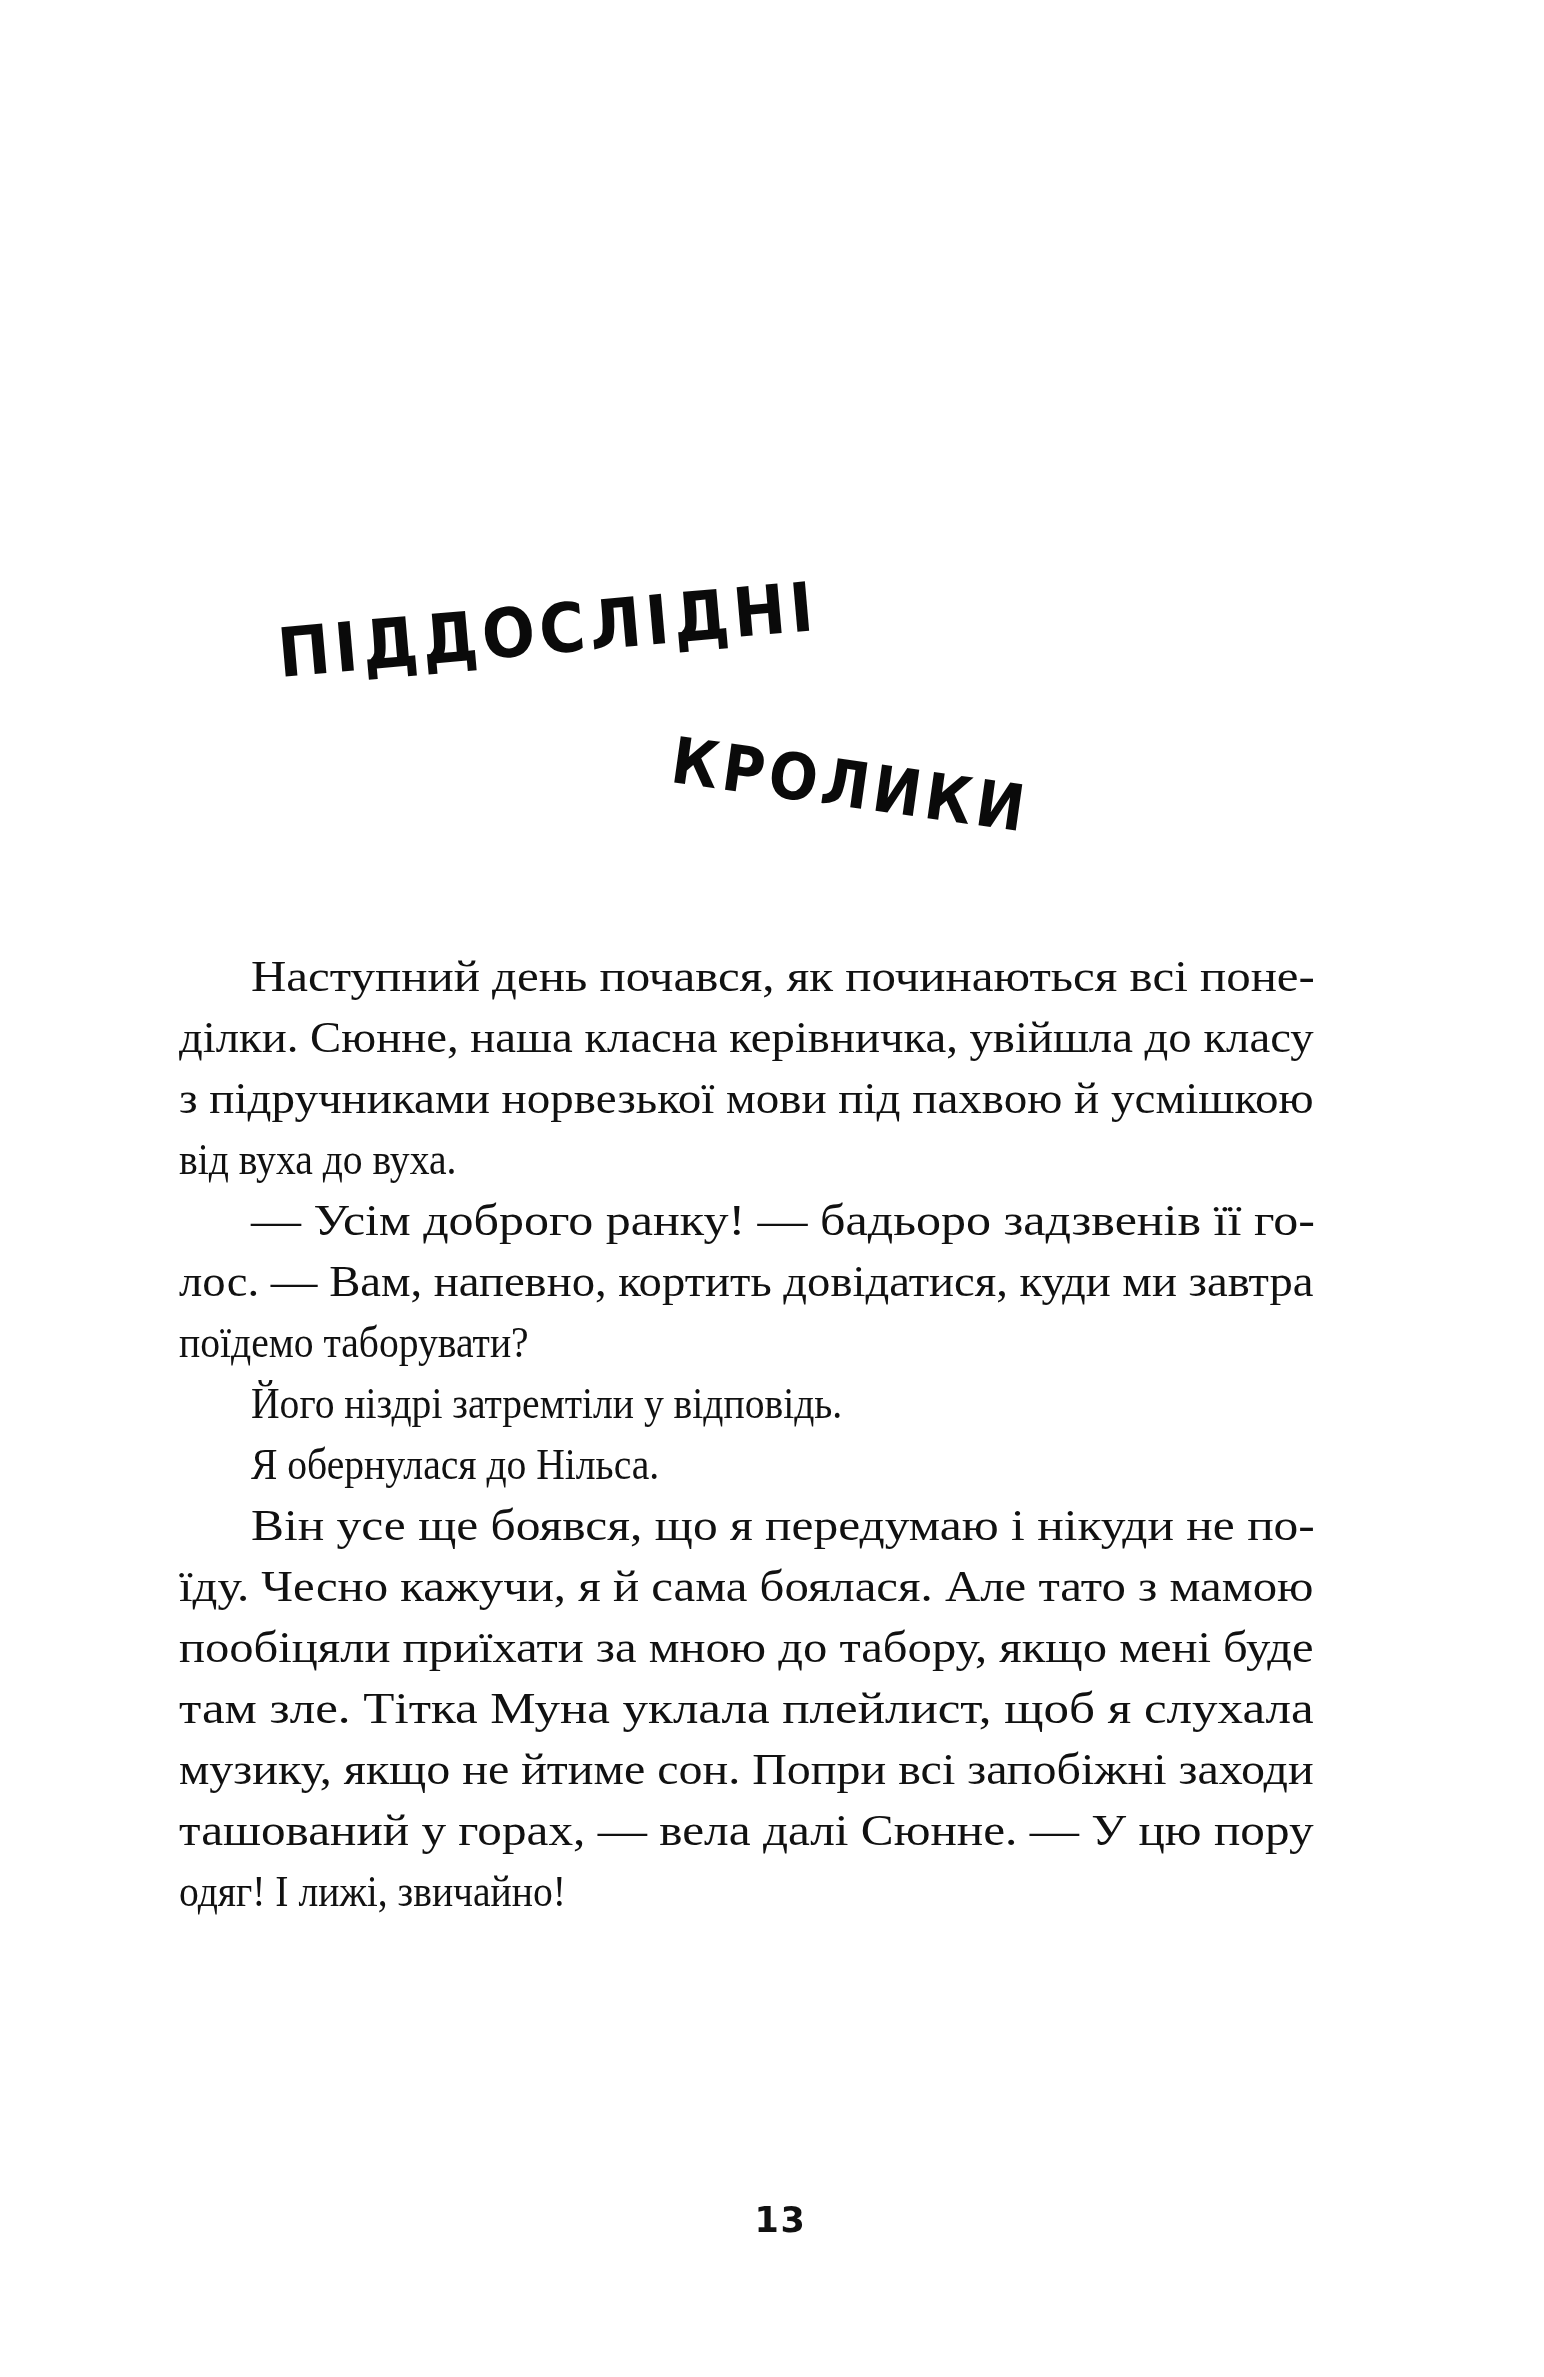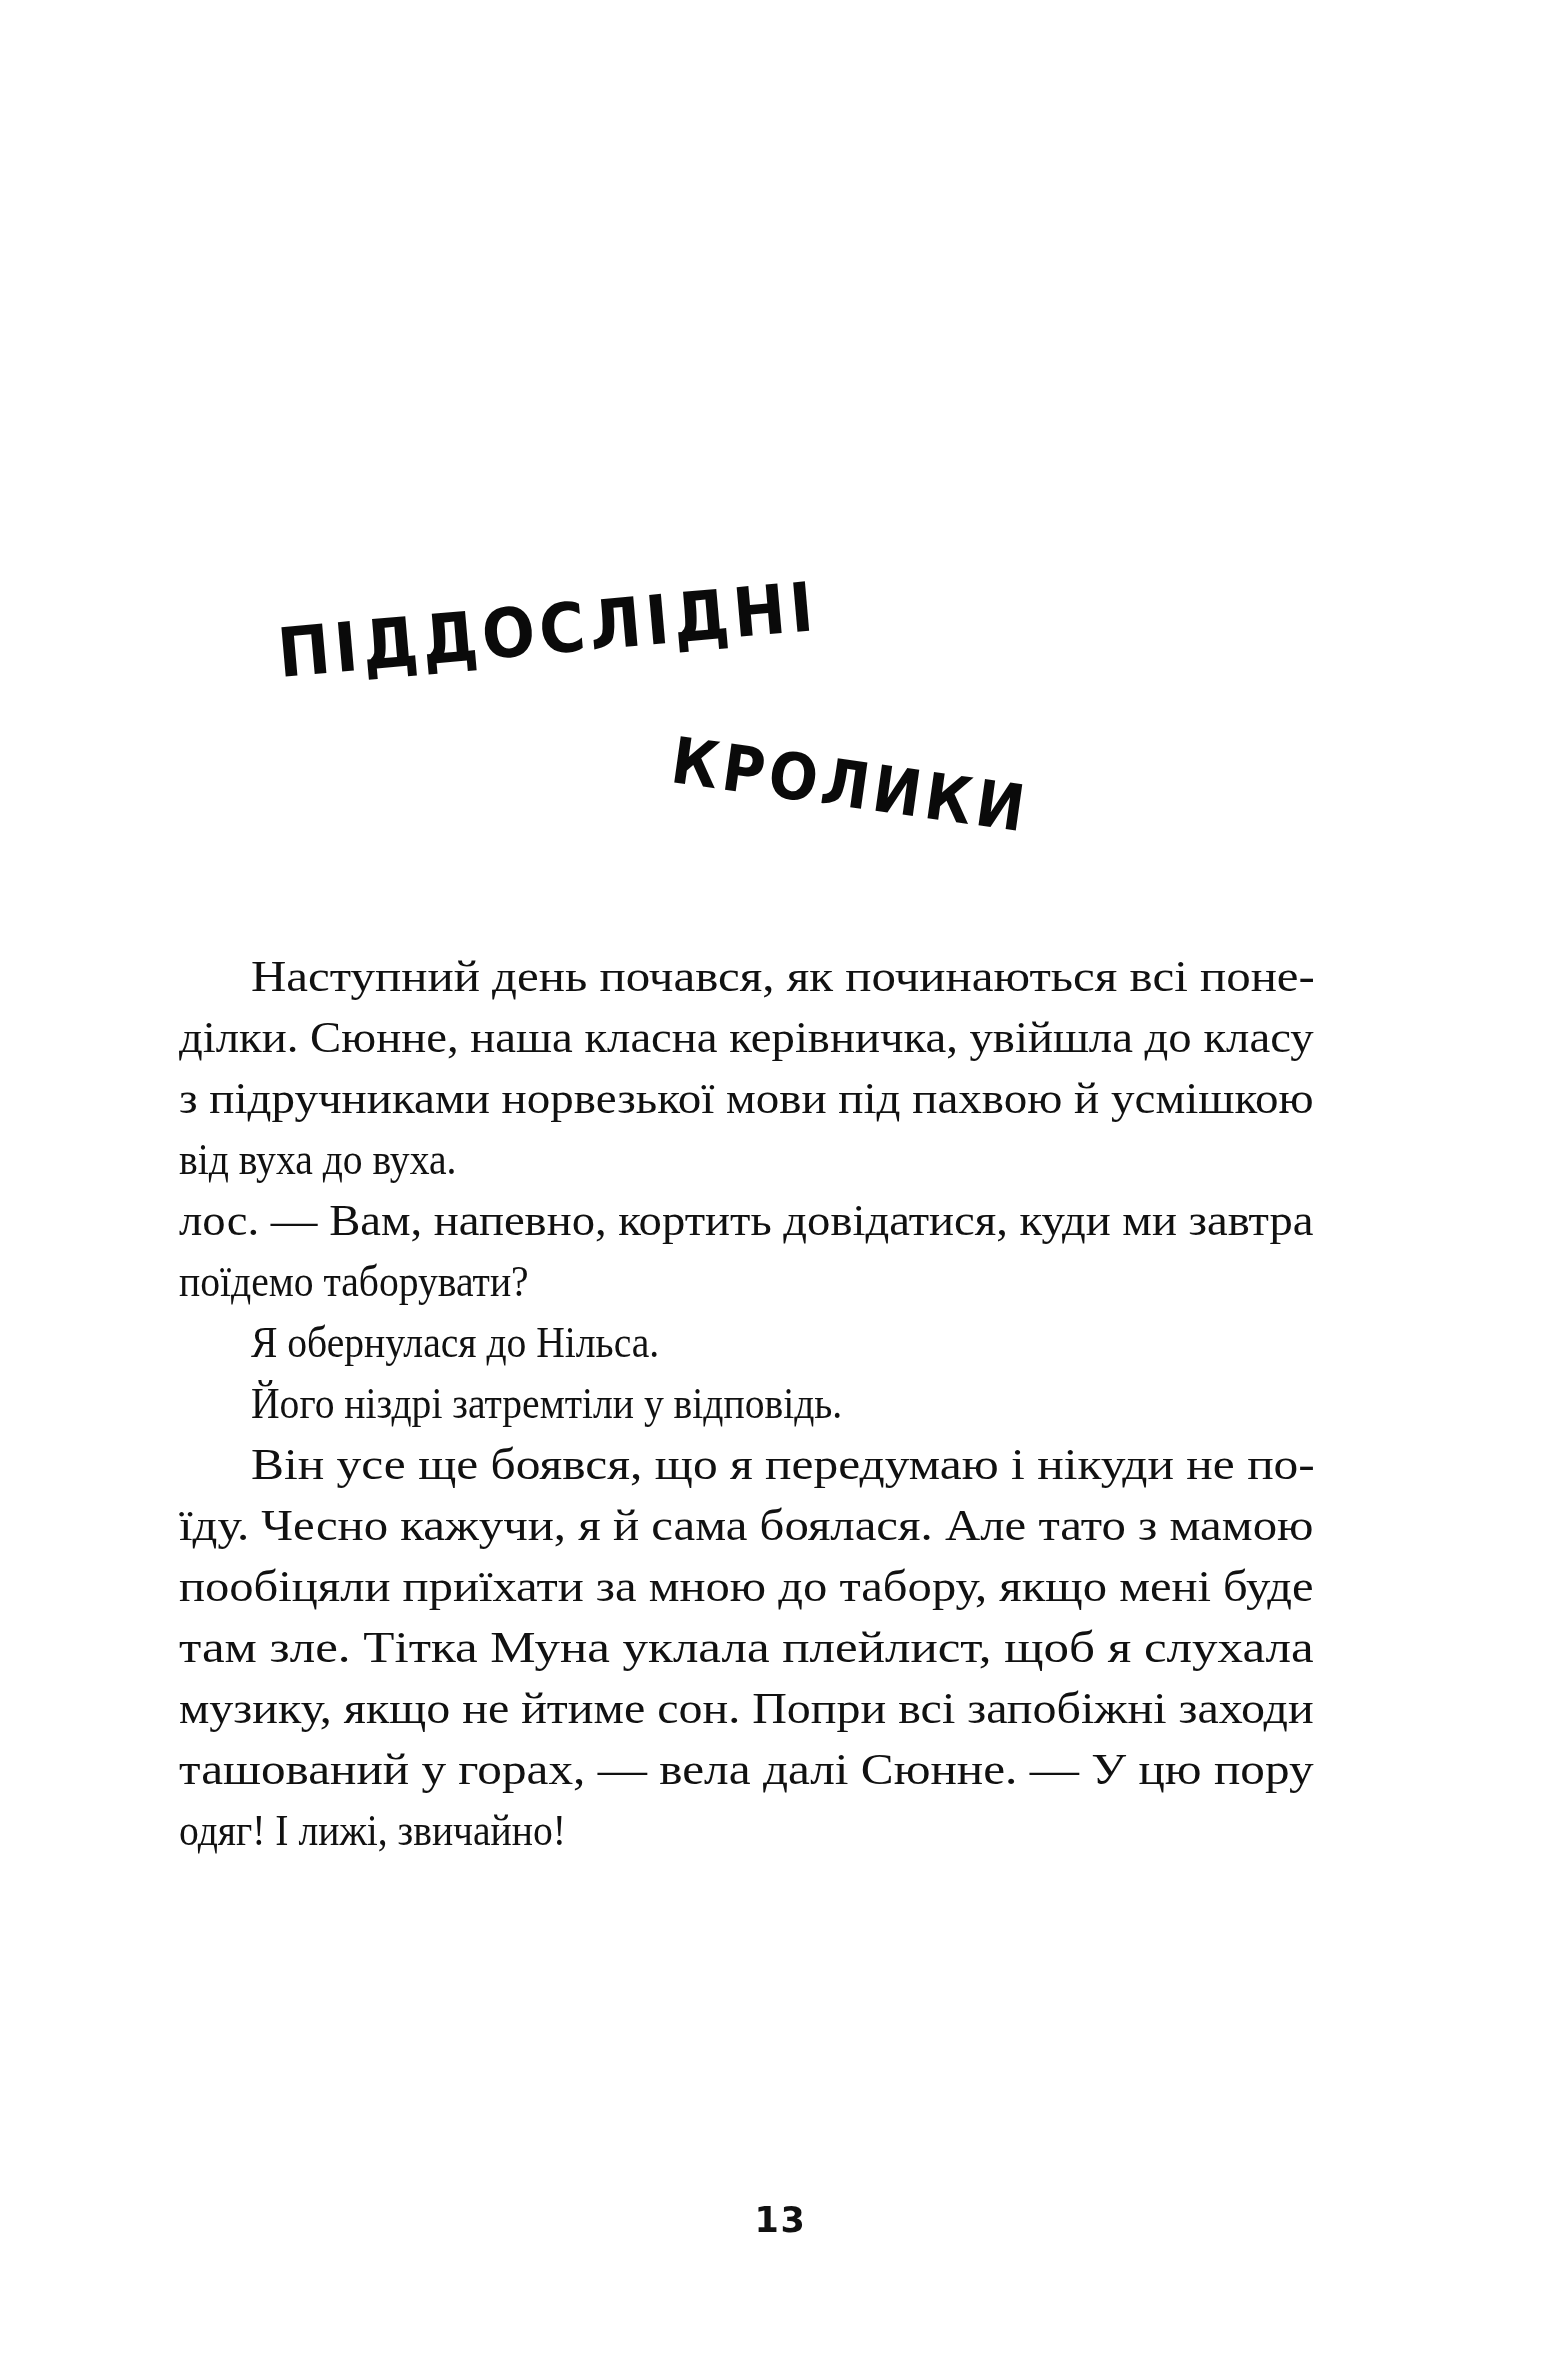--- a/index.html
+++ b/index.html
@@ -96,24 +96,25 @@
 <div class="page">
 
   <div class="title-line title-line-1">Піддослідні</div>
   <div class="title-line title-line-2">кролики</div>
 
   <div class="body-text">
     <div class="line indent"><span class="txt" style="transform: scaleX(1.1126);">Наступний день почався, як починаються всі поне-</span></div>
     <div class="line"><span class="txt" style="transform: scaleX(1.0617);">ділки. Сюнне, наша класна керівничка, увійшла до класу</span></div>
     <div class="line"><span class="txt" style="transform: scaleX(1.0688);">з підручниками норвезької мови під пахвою й усмішкою</span></div>
     <div class="line last"><span class="txt" style="transform: scaleX(0.9);">від вуха до вуха.</span></div>
+    <div class="line indent"><span class="txt" style="transform: scaleX(1.1367);">— Усім доброго ранку! — бадьоро задзвенів її го-</span></div>
     <div class="line"><span class="txt" style="transform: scaleX(1.0606);">лос. — Вам, напевно, кортить довідатися, куди ми завтра</span></div>
     <div class="line last"><span class="txt" style="transform: scaleX(0.9);">поїдемо таборувати?</span></div>
+    <div class="line indent last"><span class="txt" style="transform: scaleX(0.9);">Його ніздрі затремтіли у відповідь.</span></div>
     <div class="line indent last"><span class="txt" style="transform: scaleX(0.9);">Я обернулася до Нільса.</span></div>
-    <div class="line indent last"><span class="txt" style="transform: scaleX(0.9);">Його ніздрі затремтіли у відповідь.</span></div>
     <div class="line indent"><span class="txt" style="transform: scaleX(1.1242);">Він усе ще боявся, що я передумаю і нікуди не по-</span></div>
     <div class="line"><span class="txt" style="transform: scaleX(1.1095);">їду. Чесно кажучи, я й сама боялася. Але тато з мамою</span></div>
     <div class="line"><span class="txt" style="transform: scaleX(1.1046);">пообіцяли приїхати за мною до табору, якщо мені буде</span></div>
     <div class="line"><span class="txt" style="transform: scaleX(1.1592);">там зле. Тітка Муна уклала плейлист, щоб я слухала</span></div>
     <div class="line"><span class="txt" style="transform: scaleX(1.0908);">музику, якщо не йтиме сон. Попри всі запобіжні заходи</span></div>
     <div class="line"><span class="txt" style="transform: scaleX(1.1195);">ташований у горах, — вела далі Сюнне. — У цю пору</span></div>
     <div class="line last"><span class="txt" style="transform: scaleX(0.9);">одяг! І лижі, звичайно!</span></div>
   </div>
 
   <div class="page-number">13</div>

